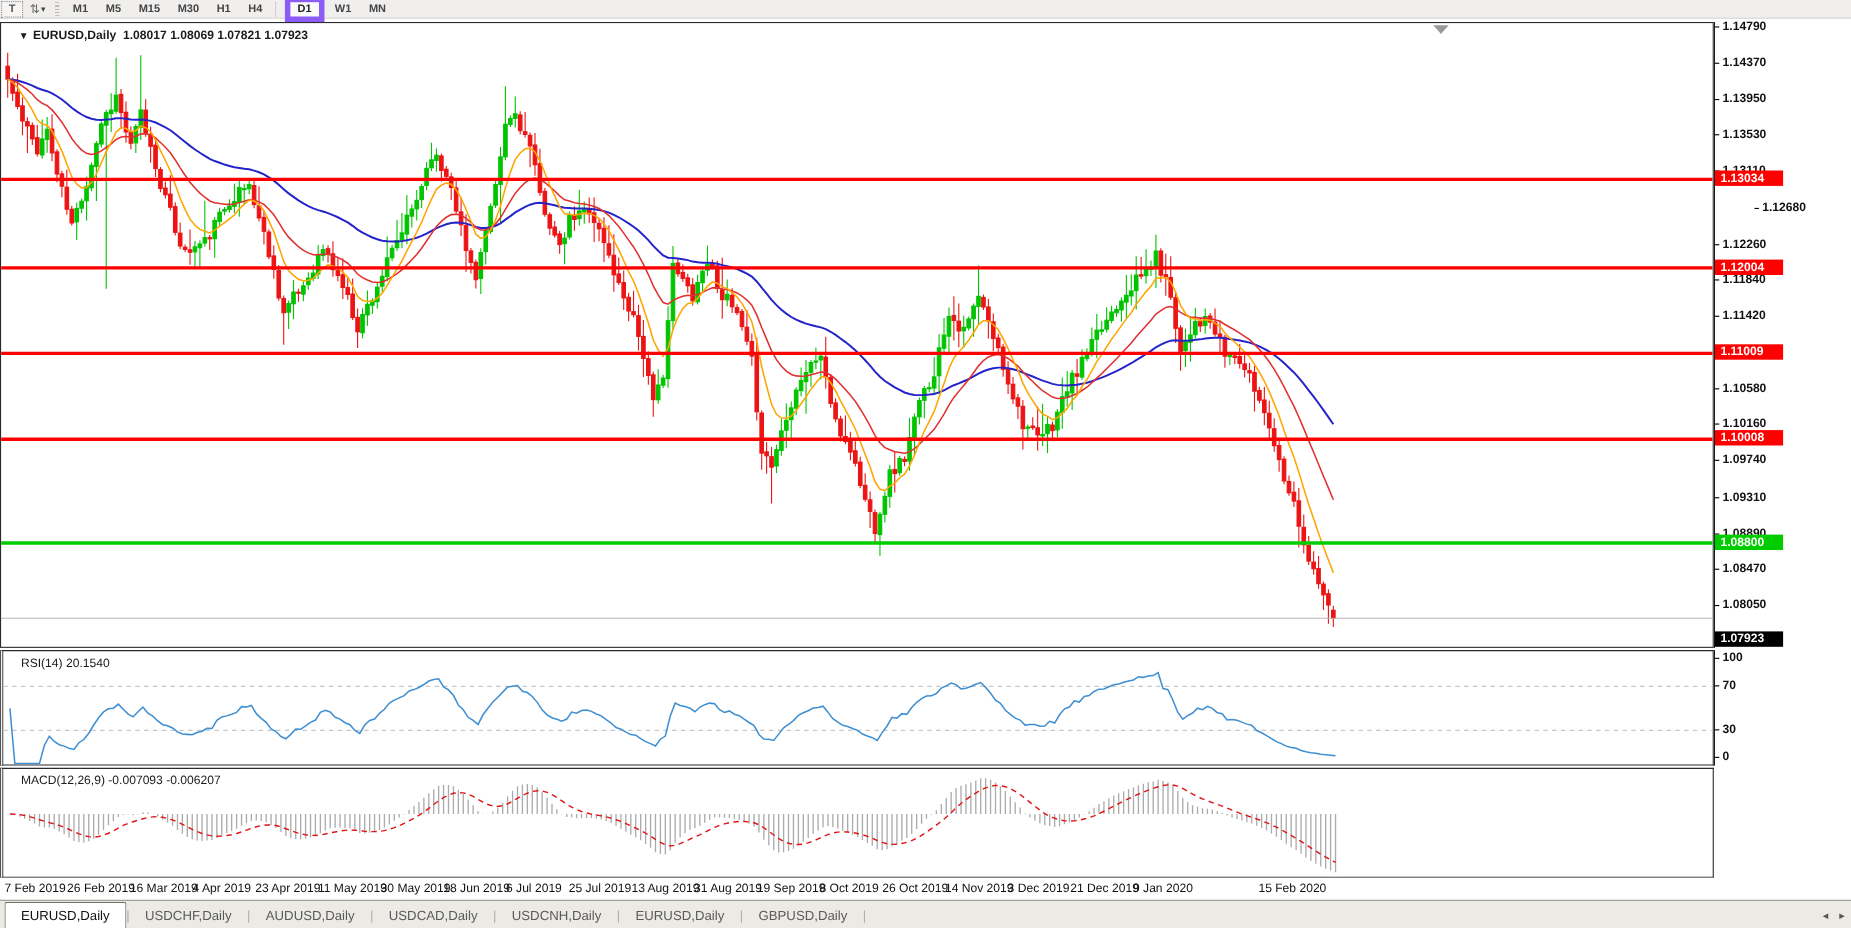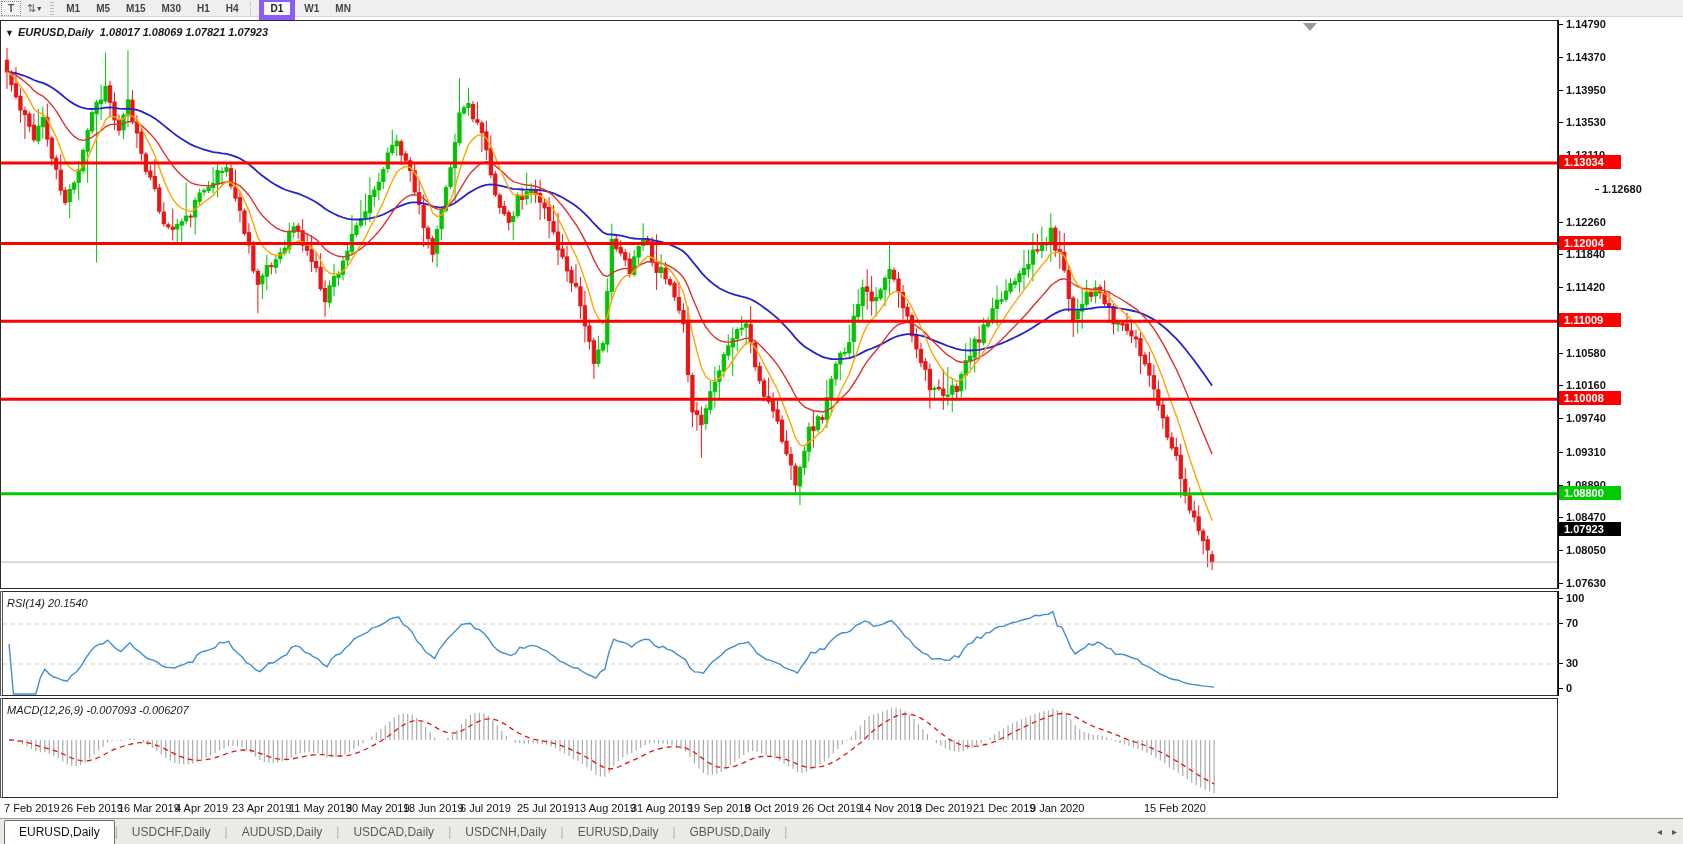--- a/index.html
+++ b/index.html
@@ -21,22 +21,22 @@
   .caret { font-size:8px; color:#444; margin-left:2px; }
   .arrows-glyph { font-size:11px; color:#666; letter-spacing:-1px; }
 
   
   .pane { position:absolute; left:0; background:#fff; border:1px solid #2b2b2b; }
   #pane-main { top:20px;  width:1558px; height:569px; }
   #pane-rsi  { top:591px; width:1558px; height:105px; border-left:3px double #555; }
   #pane-macd { top:698px; width:1558px; height:100px; border-left:3px double #555; }
   .pane svg { position:absolute; left:0; top:0; }
 
-  .pane-label { position:absolute; left:4px; top:5px; font-size:11px; color:#1a1a1a;
-    white-space:nowrap; z-index:5;font-style:italic; }
+  .pane-label { position:absolute; left:16px; top:5px; font-size:11px; color:#1a1a1a;
+    white-space:nowrap; z-index:5; }
   #main-title { font-weight:700; }
   #main-title .tri { font-size:9px; margin-right:4px; }
 
   
   .axis { position:absolute; left:1558px; width:125px; background:#fff; }
   #axis-main { top:20px; height:569px; border-left:1px solid #000; }
   #axis-rsi  { top:591px; height:105px; border-left:1px solid #000; }
   #axis-macd { top:698px; height:100px; border-left:1px solid #000; }
   .tick-label { position:absolute; left:7px; font-size:11px; font-weight:700; color:#111;
     white-space:nowrap;text-align:right; }
@@ -945,21 +945,21 @@
       <span class="tick-label" style="top: 426px;">1.09310</span>
       <span class="tick-label" style="top: 459px;">1.08890</span>
       <span class="tick-label" style="top: 491px;">1.08470</span>
       <span class="tick-label" style="top: 524px;">1.08050</span>
       <span class="tick-label" style="top: 557px;">1.07630</span>
       <span class="axis-flag" style="top: 135px; background: rgb(255, 0, 0);">1.13034</span>
       <span class="axis-flag" style="top: 216px; background: rgb(255, 0, 0);">1.12004</span>
       <span class="axis-flag" style="top: 293px; background: rgb(255, 0, 0);">1.11009</span>
       <span class="axis-flag" style="top: 371px; background: rgb(255, 0, 0);">1.10008</span>
       <span class="axis-flag" style="top: 466px; background: rgb(0, 204, 0);">1.08800</span>
-      <span class="axis-flag" style="top: 502px; background: rgb(0, 0, 0);">1.07923</span>
+      <span class="axis-flag" style="top: 554px; background: rgb(0, 0, 0);">1.07923</span>
     </div>
   <div class="axis" id="axis-rsi">
       <span class="tick-label" style="top: 1px;">100</span>
       <span class="tick-label" style="top: 26px;">70</span>
       <span class="tick-label" style="top: 66px;">30</span>
       <span class="tick-label" style="top: 91px;">0</span>
     </div>
 
   <div id="date-axis">
       <span class="date-label" style="left: 4px;">7 Feb 2019</span>

